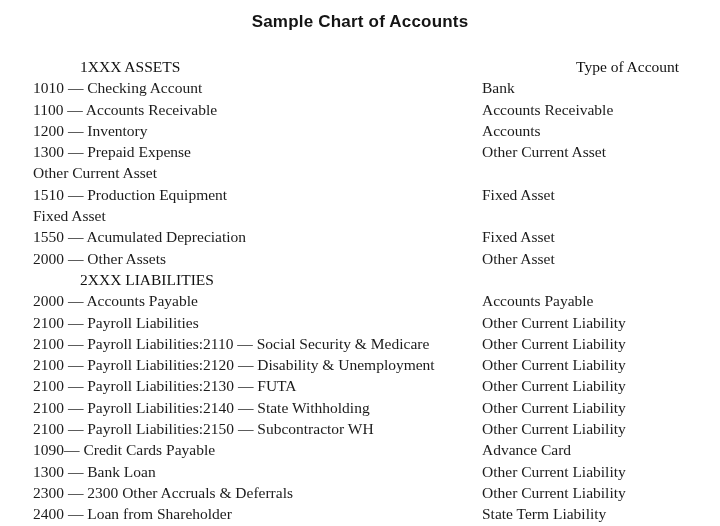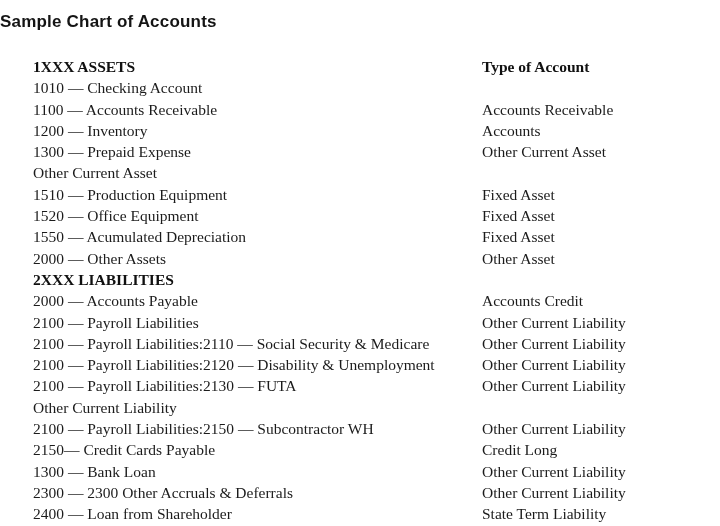--- a/index.html
+++ b/index.html
@@ -14,21 +14,21 @@
     background: #ffffff;
     overflow: hidden;
     font-family: "Liberation Serif", "DejaVu Serif", serif;
     color: #1b1b1b;
   }
   .title {
     position: absolute;
     top: 12px;
     left: 0;
     width: 720px;
-    text-align: left;
+    text-align: center;
     font-family: "Liberation Sans", "DejaVu Sans", sans-serif;
     font-weight: 700;
     font-size: 17px;
     letter-spacing: 0.2px;
     color: #141414;
   }
   .accounts-table {
     position: absolute;
     top: 56px;
     left: 33px;
@@ -44,36 +44,38 @@
   .cell-account {
     flex: 0 0 449px;
     width: 449px;
     overflow: visible;
   }
   .cell-type {
     flex: 1 1 auto;
   }
   .row.bold .cell-account,
   .row.bold .cell-type {
-    font-weight: 700;
+    font-weight: 400;
     color: #101010;
+    margin-left: 47px;
   }
 </style>
 </head>
 <body>
 
 <div class="page">
   <div class="title">Sample Chart of Accounts</div>
   <div class="accounts-table">
       <div class="row bold">
         <span class="cell-account">1XXX ASSETS</span>
         <span class="cell-type">Type of Account</span>
       </div>
       <div class="row">
         <span class="cell-account">1010 — Checking Account</span>
+        <span class="cell-type">Bank</span>
       </div>
       <div class="row">
         <span class="cell-account">1100 — Accounts Receivable</span>
         <span class="cell-type">Accounts Receivable</span>
       </div>
       <div class="row">
         <span class="cell-account">1200 — Inventory</span>
         <span class="cell-type">Accounts</span>
       </div>
       <div class="row">
@@ -81,65 +83,65 @@
         <span class="cell-type">Other Current Asset</span>
       </div>
       <div class="row">
         <span class="cell-type">Other Current Asset</span>
       </div>
       <div class="row">
         <span class="cell-account">1510 — Production Equipment</span>
         <span class="cell-type">Fixed Asset</span>
       </div>
       <div class="row">
-        <span class="cell-account">1520 — Office Equipment</span>
         <span class="cell-type">Fixed Asset</span>
       </div>
       <div class="row">
         <span class="cell-account">1550 — Acumulated Depreciation</span>
         <span class="cell-type">Fixed Asset</span>
       </div>
       <div class="row">
         <span class="cell-account">2000 — Other Assets</span>
         <span class="cell-type">Other Asset</span>
       </div>
       <div class="row bold">
         <span class="cell-account">2XXX LIABILITIES</span>
         <span class="cell-type"></span>
       </div>
       <div class="row">
         <span class="cell-account">2000 — Accounts Payable</span>
-        <span class="cell-type">Accounts Credit</span>
+        <span class="cell-type">Accounts Payable</span>
       </div>
       <div class="row">
         <span class="cell-account">2100 — Payroll Liabilities</span>
         <span class="cell-type">Other Current Liability</span>
       </div>
       <div class="row">
         <span class="cell-account">2100 — Payroll Liabilities:2110 — Social Security &amp; Medicare</span>
         <span class="cell-type">Other Current Liability</span>
       </div>
       <div class="row">
         <span class="cell-account">2100 — Payroll Liabilities:2120 — Disability &amp; Unemployment</span>
         <span class="cell-type">Other Current Liability</span>
       </div>
       <div class="row">
         <span class="cell-account">2100 — Payroll Liabilities:2130 — FUTA</span>
         <span class="cell-type">Other Current Liability</span>
       </div>
       <div class="row">
+        <span class="cell-account">2100 — Payroll Liabilities:2140 — State Withholding</span>
         <span class="cell-type">Other Current Liability</span>
       </div>
       <div class="row">
         <span class="cell-account">2100 — Payroll Liabilities:2150 — Subcontractor WH</span>
         <span class="cell-type">Other Current Liability</span>
       </div>
       <div class="row">
-        <span class="cell-account">2150— Credit Cards Payable</span>
-        <span class="cell-type">Credit Long</span>
+        <span class="cell-account">1090— Credit Cards Payable</span>
+        <span class="cell-type">Advance Card</span>
       </div>
       <div class="row">
         <span class="cell-account">1300 — Bank Loan</span>
         <span class="cell-type">Other Current Liability</span>
       </div>
       <div class="row">
         <span class="cell-account">2300 — 2300 Other Accruals &amp; Deferrals</span>
         <span class="cell-type">Other Current Liability</span>
       </div>
       <div class="row">

